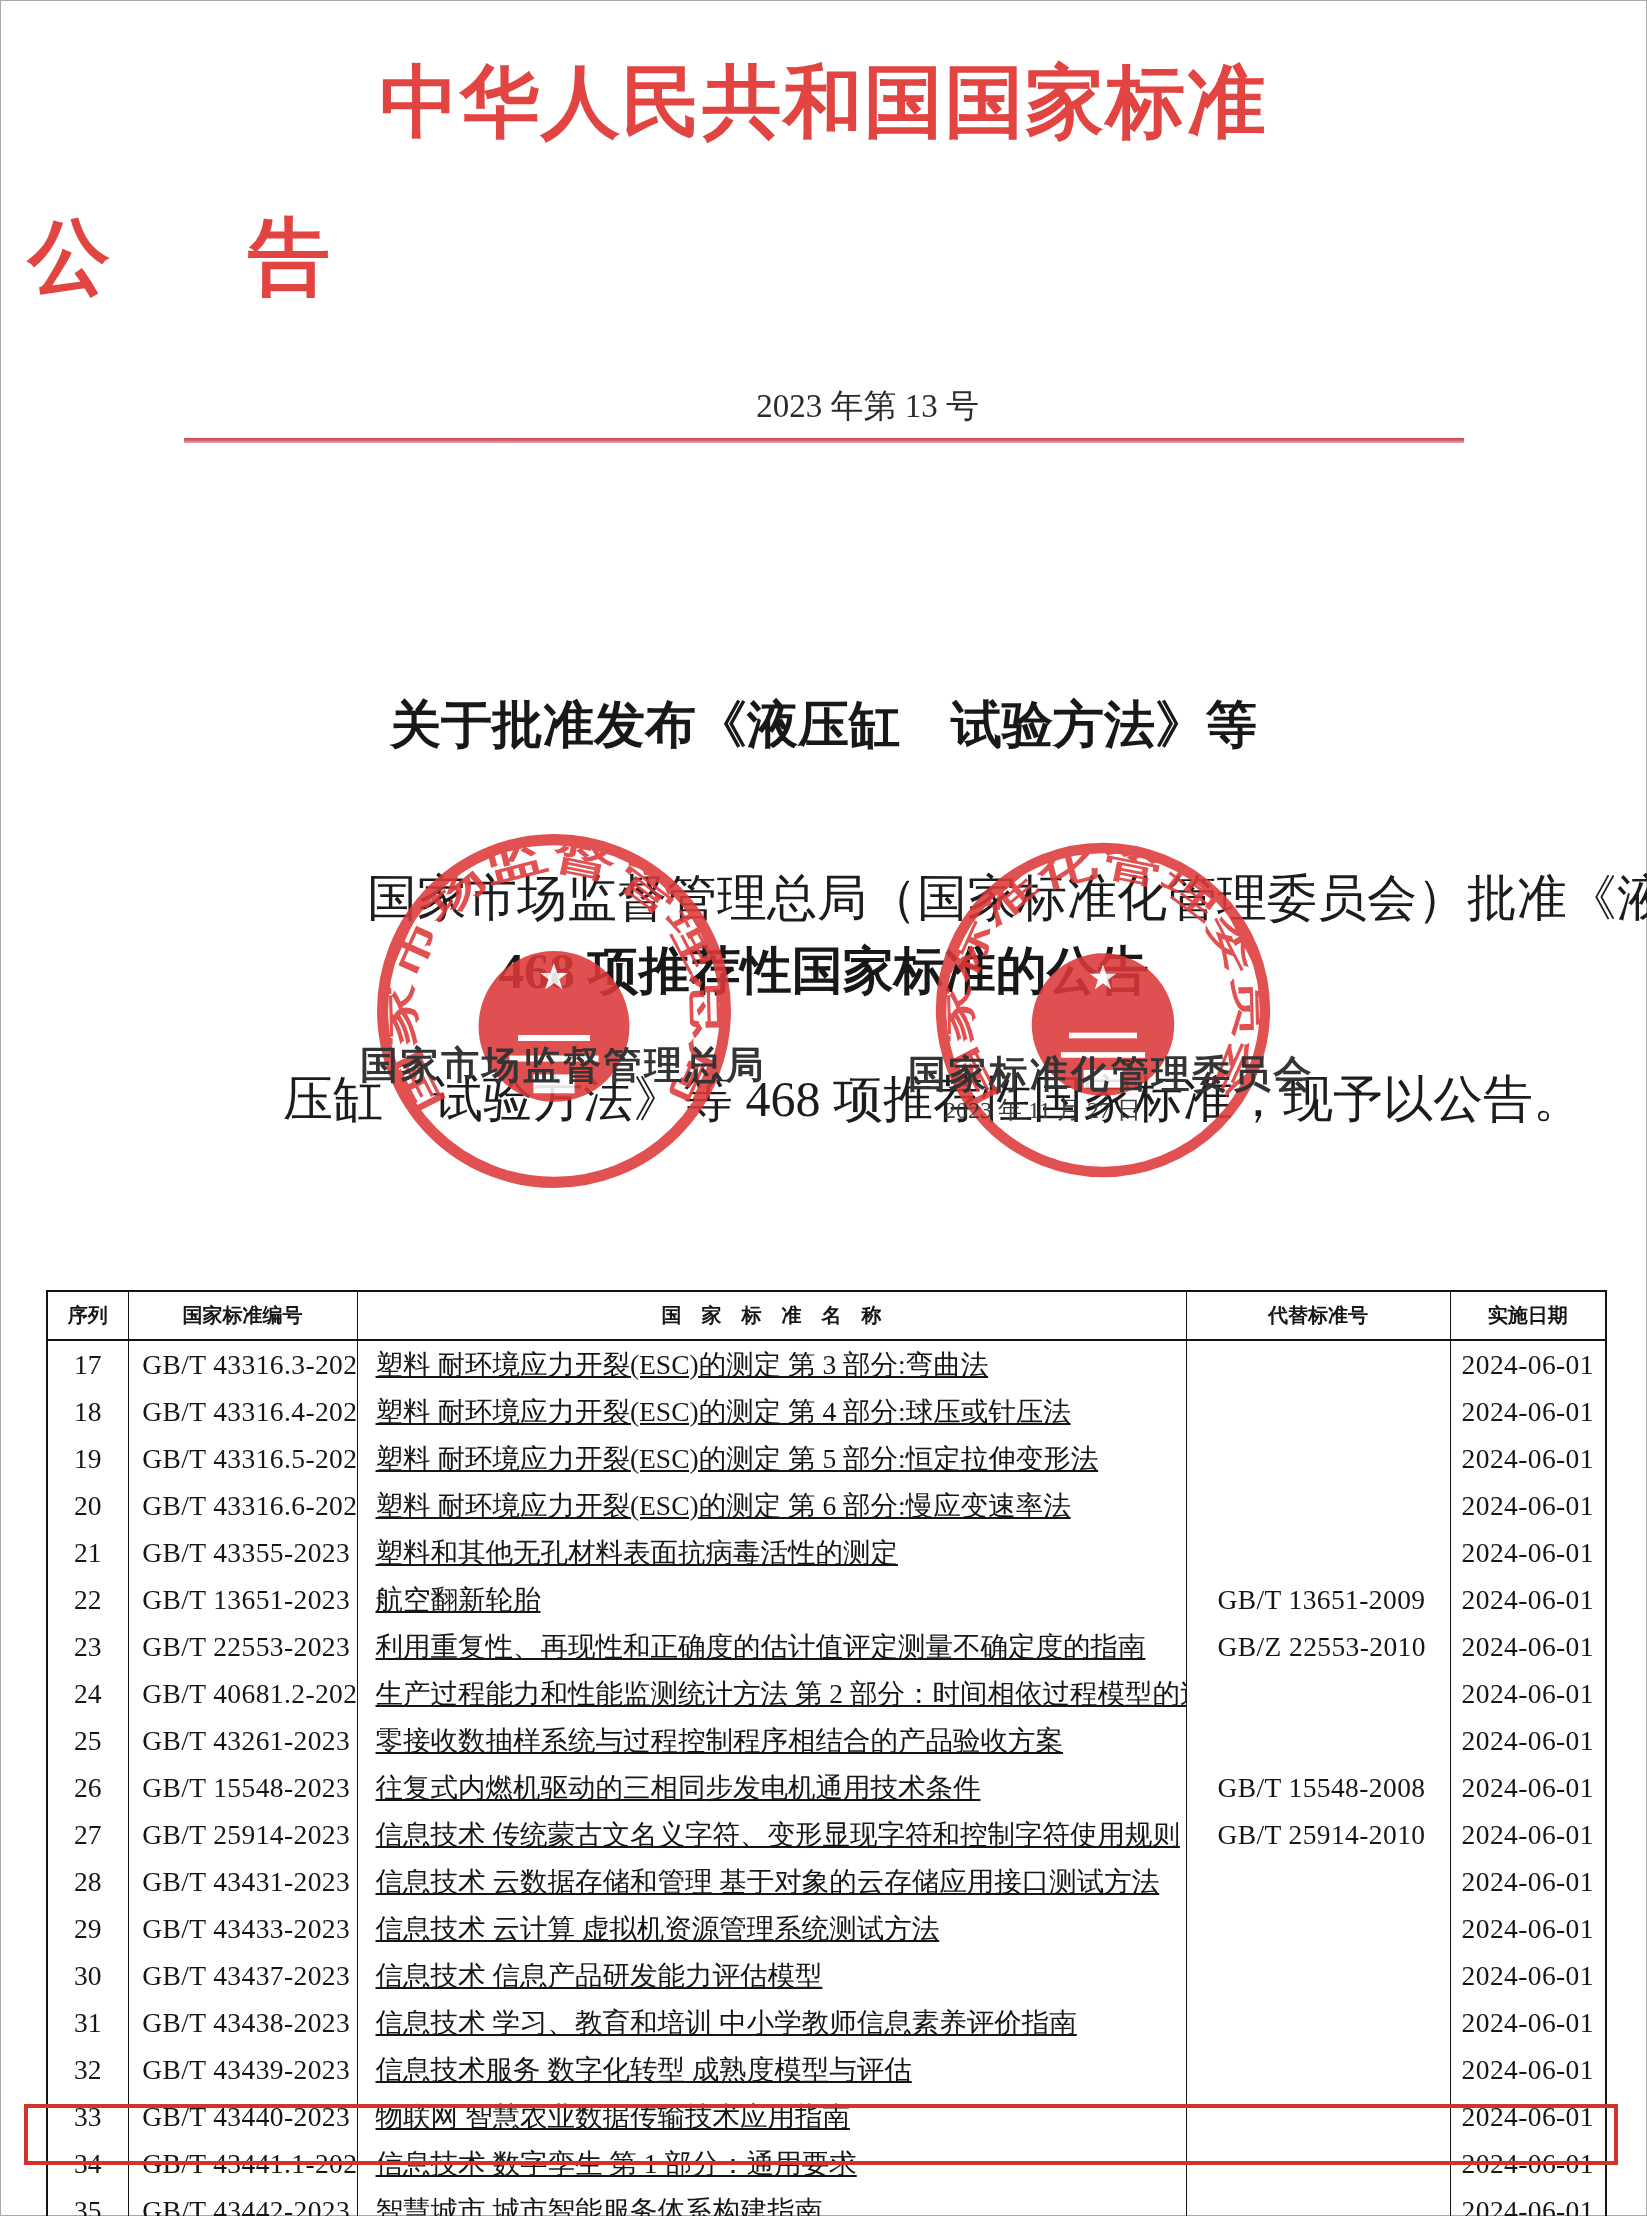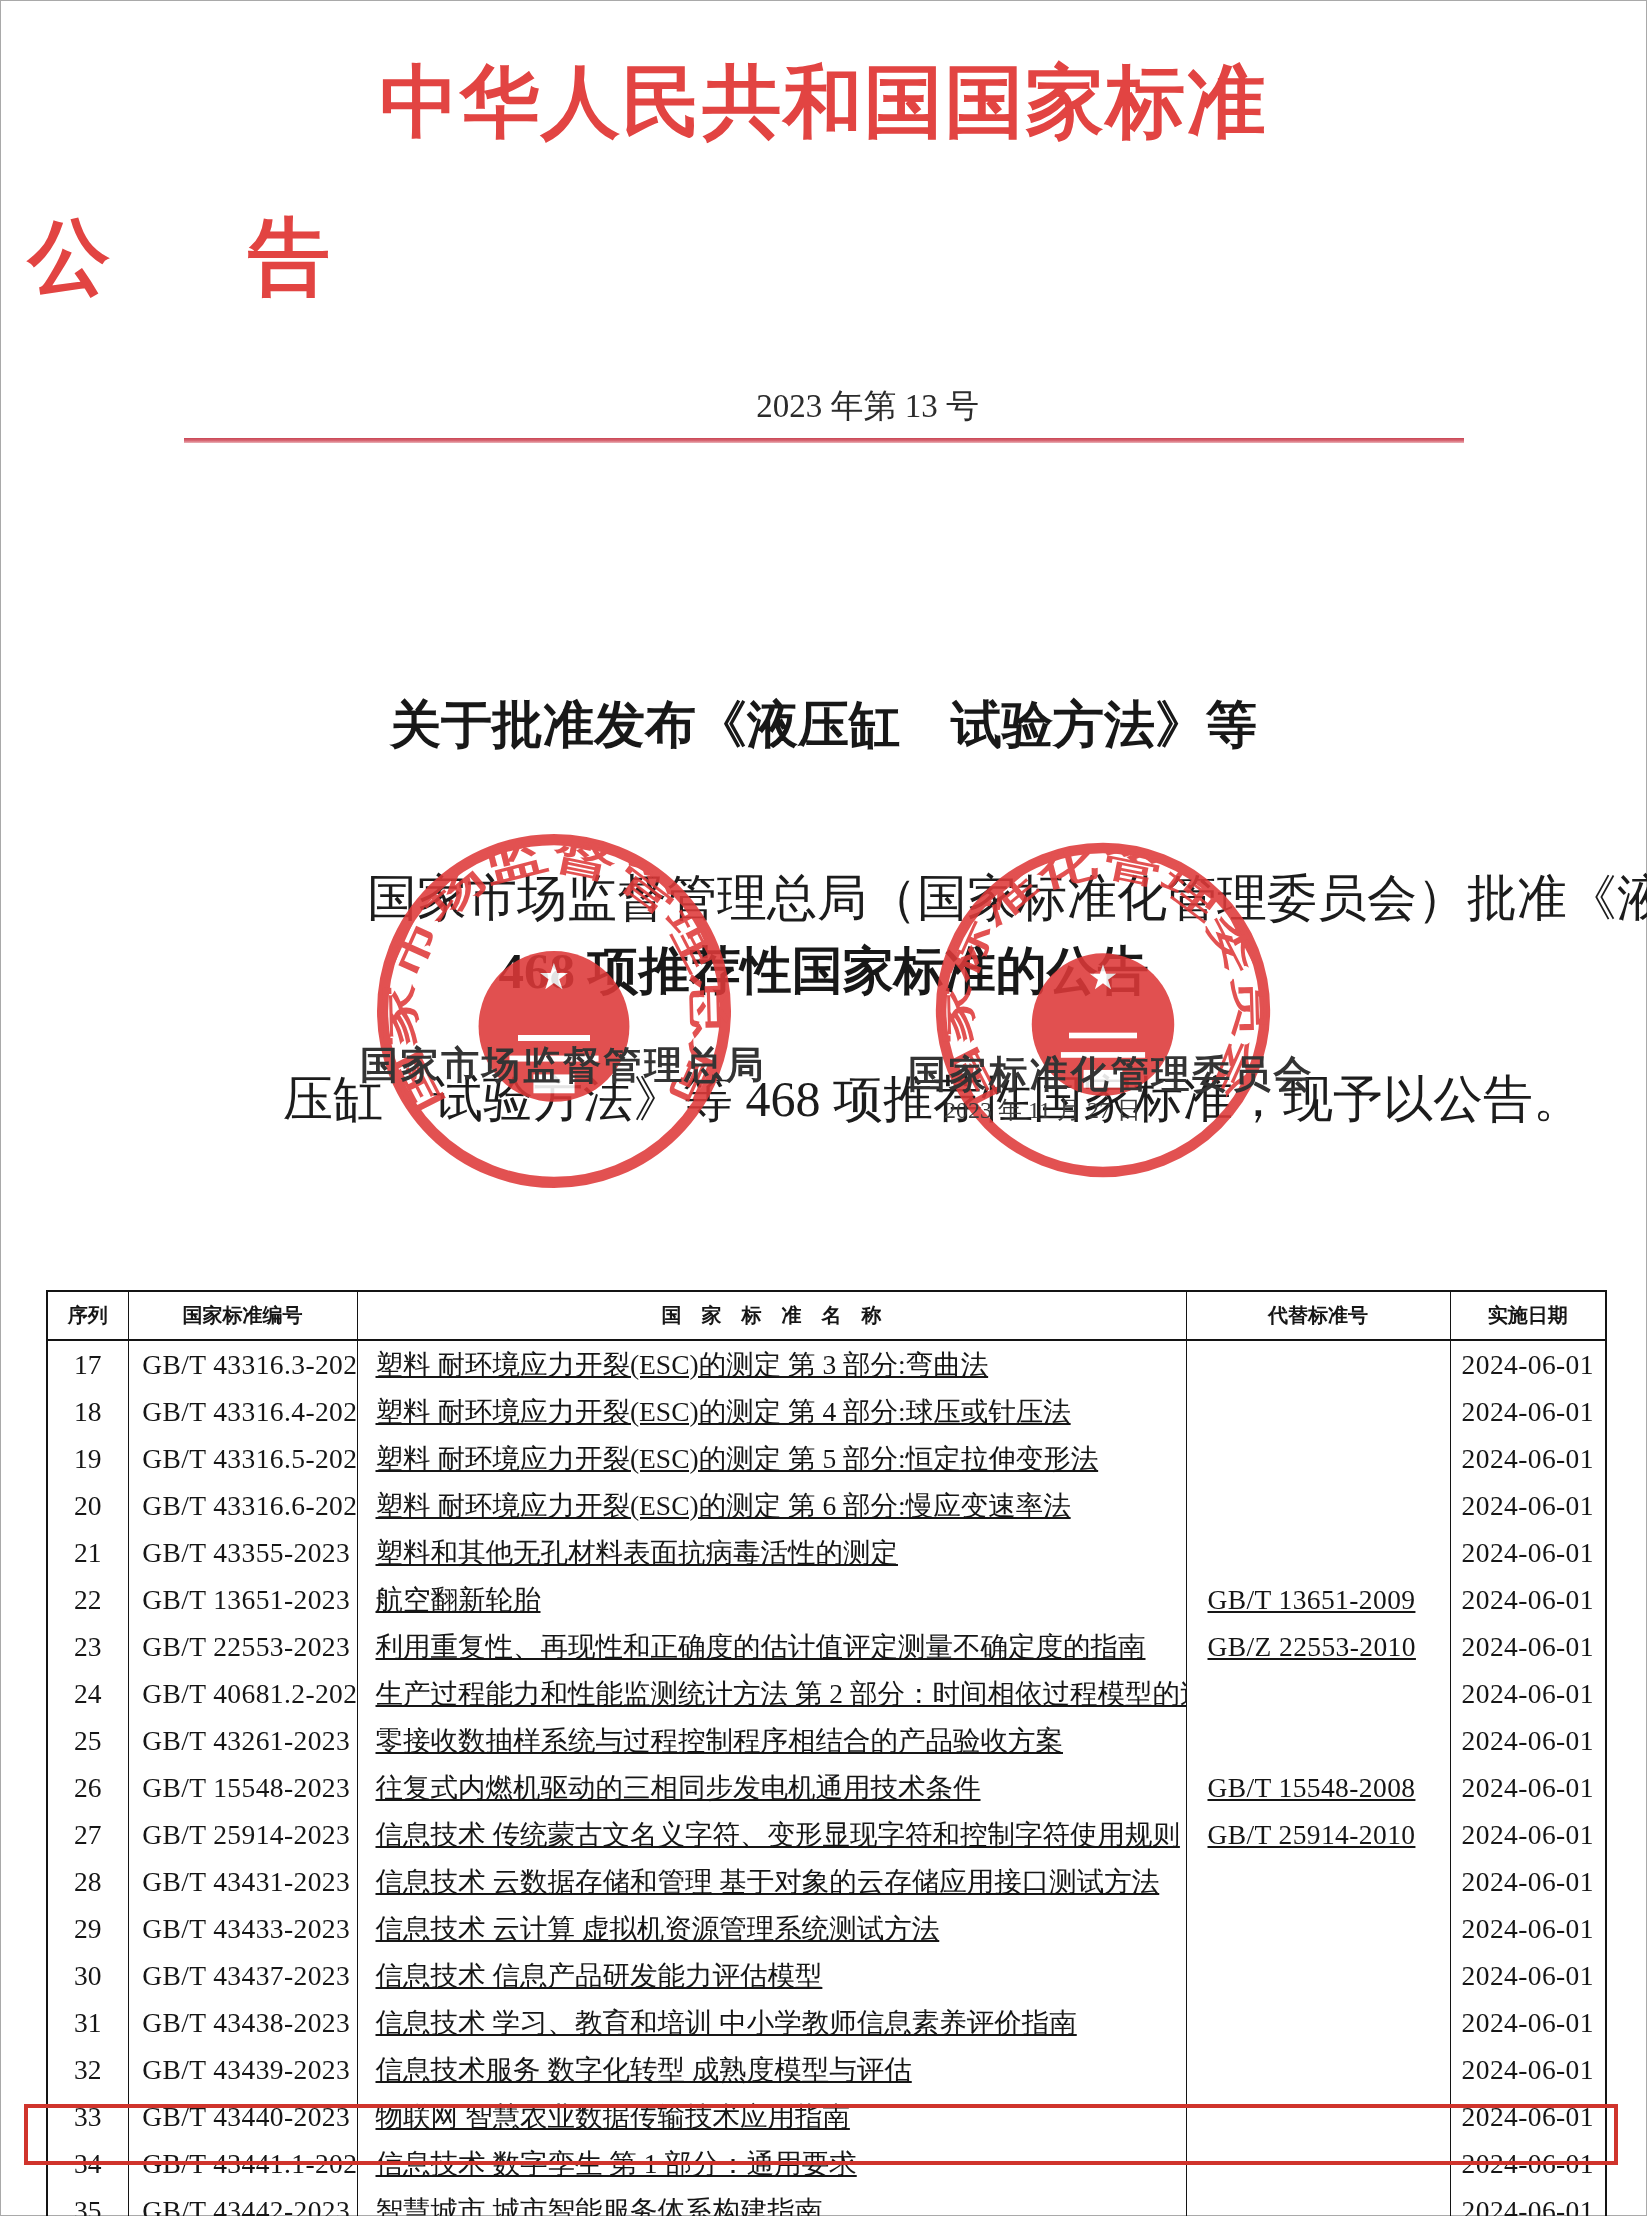--- a/index.html
+++ b/index.html
@@ -63,21 +63,21 @@
   .std-table th {
     height:45px; border-bottom:2.6px solid #141414;
     font-size:20px; font-weight:bold; text-align:center; vertical-align:middle;
     white-space:pre;
   }
   .std-table th + th, .std-table td + td { border-left:1.7px solid #141414; }
   .std-table td { height:45px; vertical-align:middle; white-space:nowrap; overflow:hidden; }
   td.seq      { text-align:center; }
   td.code     { padding-left:13.7px; letter-spacing:0.4px; }
   td.name     { padding-left:18px;text-decoration:underline; }
-  td.replaces { padding-left:21px; letter-spacing:0.4px;text-decoration:underline; }
+  td.replaces { padding-left:31px; letter-spacing:0.4px; }
   td.date     { text-align:center; letter-spacing:0.4px; }
 
   .highlight-box {
     position:absolute; z-index:4; left:24px; top:2104px;
     width:1586px; height:53px; border:4.3px solid #d0342c;
     background:transparent; pointer-events:none;
   }
 </style>
 </head>
 <body>

